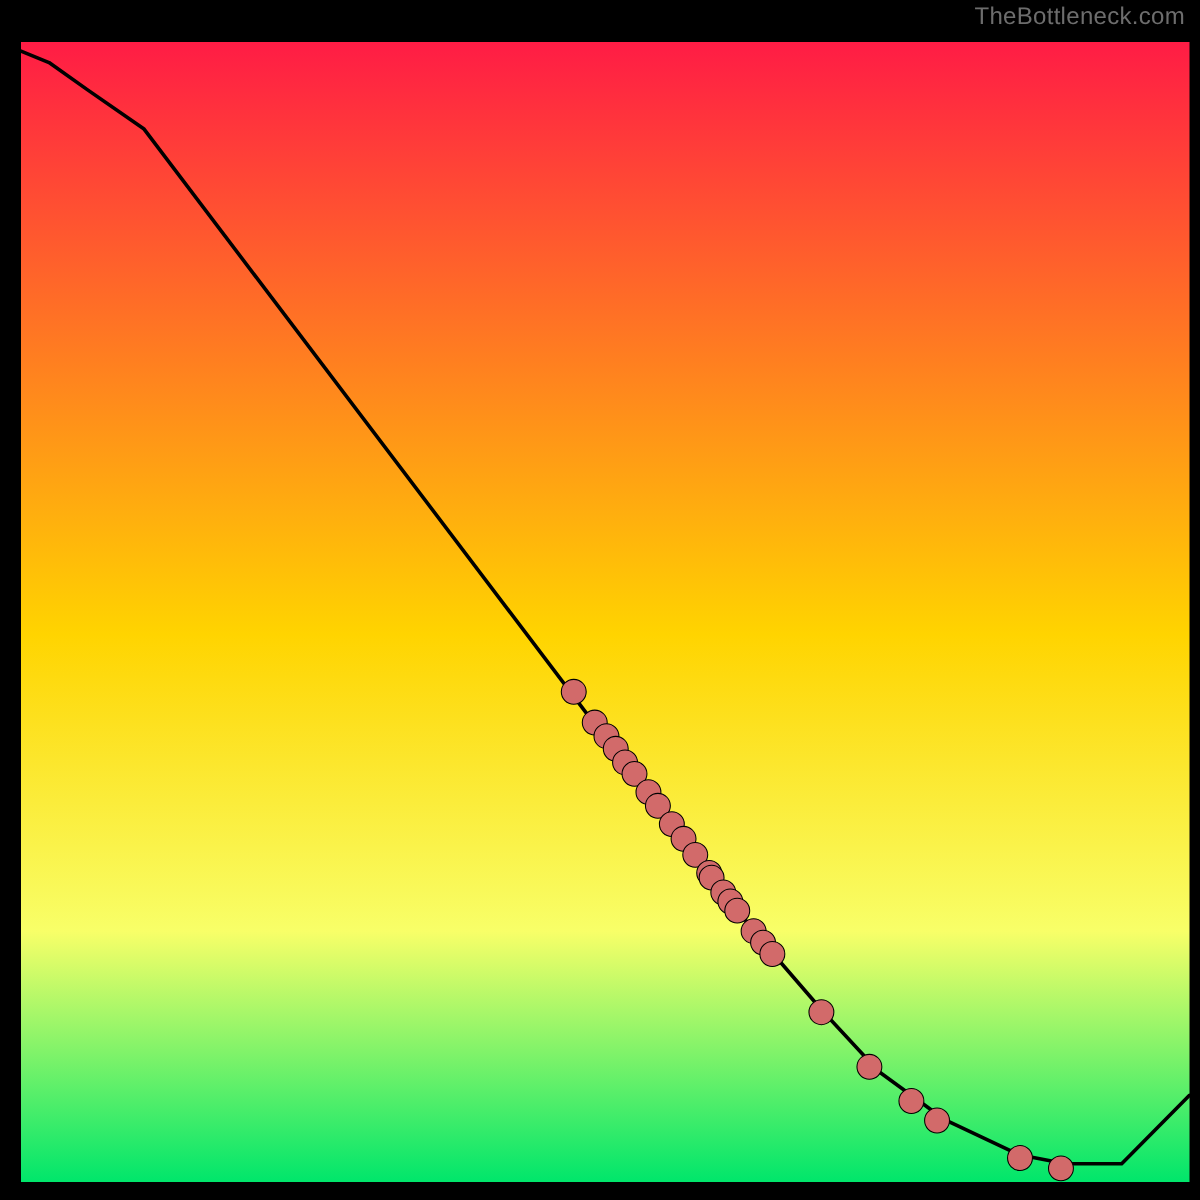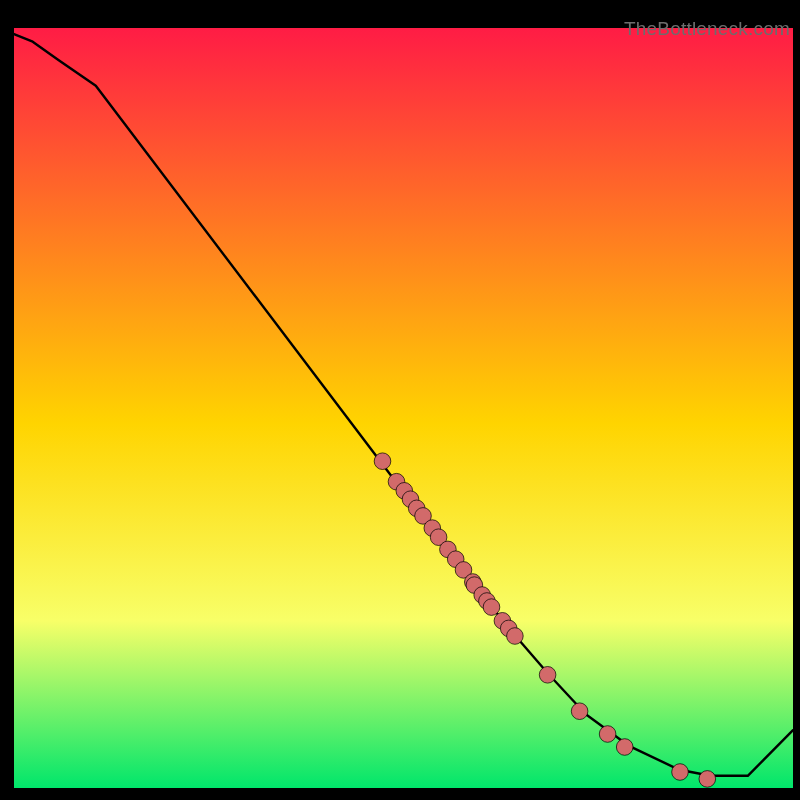--- a/index.html
+++ b/index.html
@@ -17,25 +17,25 @@
   }
   svg {
     display: block;
     position: absolute;
     top: 0;
     left: 0;
   }
   .watermark {
     position: absolute;
     font-family: Arial, Helvetica, sans-serif;
-    font-size: 19px;
+    font-size: 16px;
     font-weight: 500;
     color: #6d6d6d;
     letter-spacing: 0.2px;
-    top: 18px;
+    top: 3px;
     right: 10px;
   }
 </style>
 </head>
 <body>
 
 <div class="stage">
   <svg id="chart-svg" width="800" height="800" viewBox="0 0 800 800">
     <defs>
       <linearGradient id="bg-grad" x1="0" y1="0" x2="0" y2="1">

